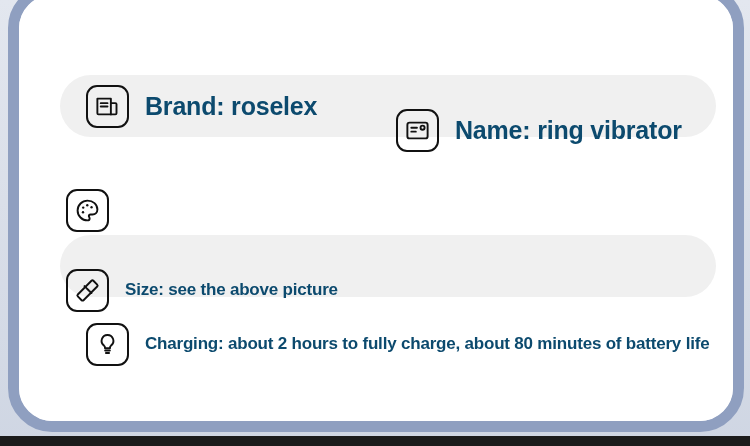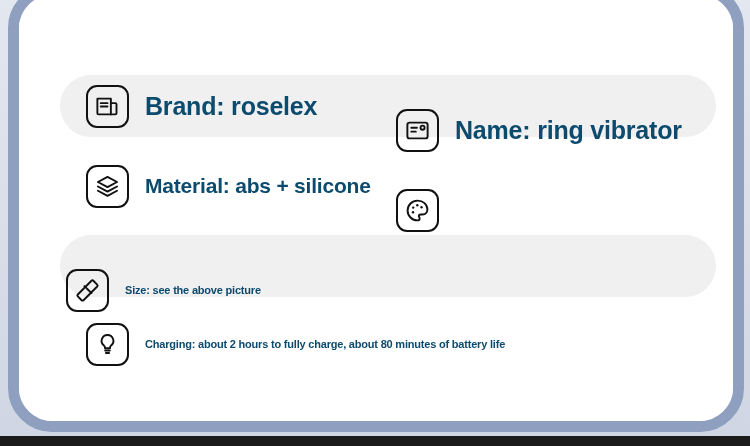--- a/index.html
+++ b/index.html
@@ -137,21 +137,21 @@
   .label {
     margin-left: 16px;
     color: #0c4a6e;
     font-weight: bold;
     letter-spacing: -0.2px;
     white-space: nowrap;
   }
   .label.xl  { font-size: 25px; }
   .label.lg  { font-size: 21px; }
   .label.md  { font-size: 19px; }
-  .label.sm  { font-size: 11px; }
+  .label.sm  { font-size: 17px; }
 
   
   .col-a { width: 330px; }
   .col-b { width: 326px; margin-top: 48px; }
   .wide  { width: 656px; }
 </style>
 </head>
 <body>
 
 <div id="spec-card">
@@ -182,30 +182,20 @@
               <rect x="3" y="5" width="18" height="14" rx="2"></rect>
               <circle cx="16.5" cy="9.5" r="1.8"></circle>
               <path d="M6.5 9.5h5M6.5 13h4"></path>
             </svg>
           </span>
           <span class="label xl">Name: ring vibrator</span>
         </div>
       </div>
 
       <div class="row r2">
-        <div class="cell left col-a">
-          <span class="icon-box">
-            <svg viewBox="0 0 24 24">
-              <path d="M12 3.5 3.5 8 12 12.5 20.5 8z"></path>
-              <path d="M3.5 12 12 16.5 20.5 12"></path>
-              <path d="M3.5 15.8 12 20.3 20.5 15.8"></path>
-            </svg>
-          </span>
-          <span class="label lg">Material: abs + silicone</span>
-        </div>
         <div class="cell right col-b">
           <span class="icon-box">
             <svg viewBox="0 0 24 24">
               <path d="M12 3.2a8.8 8.8 0 1 0 0 17.6c1.2 0 1.9-.8 1.9-1.7 0-.9-.7-1.4-.7-2.2 0-.8.7-1.4 1.5-1.4h1.8c2.5 0 4.3-1.8 4.3-4.3C20.8 6.6 16.9 3.2 12 3.2z"></path>
               <circle class="solid" cx="8.2" cy="9.4" r="1.05"></circle>
               <circle class="solid" cx="11.8" cy="7.3" r="1.05"></circle>
               <circle class="solid" cx="15.6" cy="9.1" r="1.05"></circle>
               <circle class="solid" cx="8" cy="13.6" r="1.05"></circle>
             </svg>
           </span>

